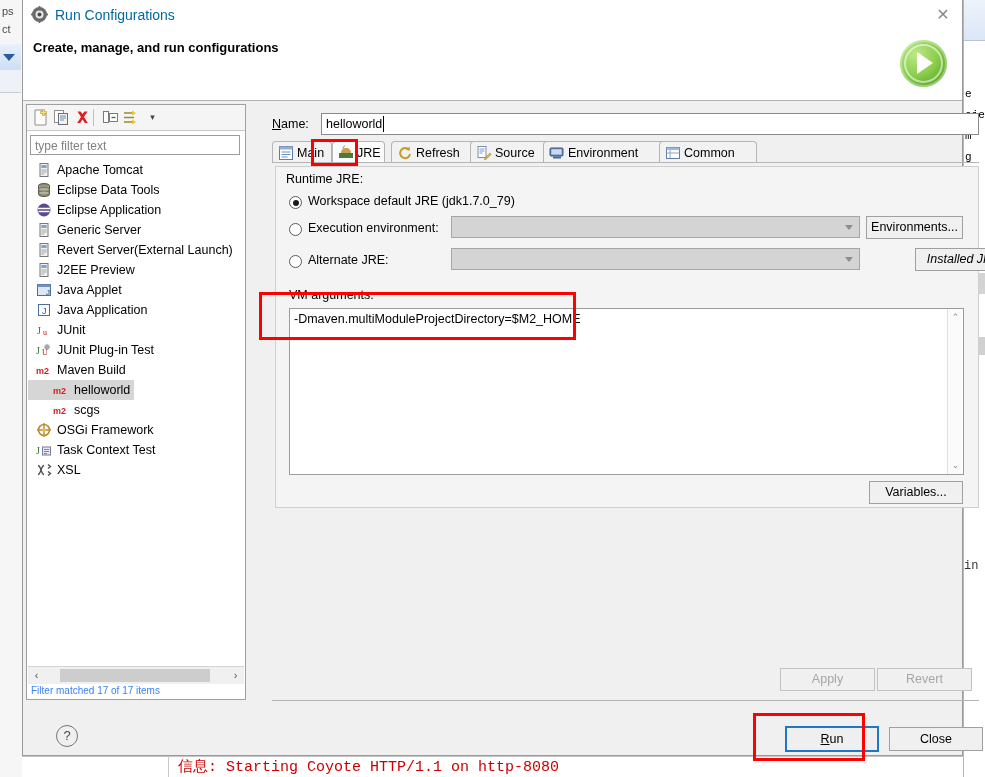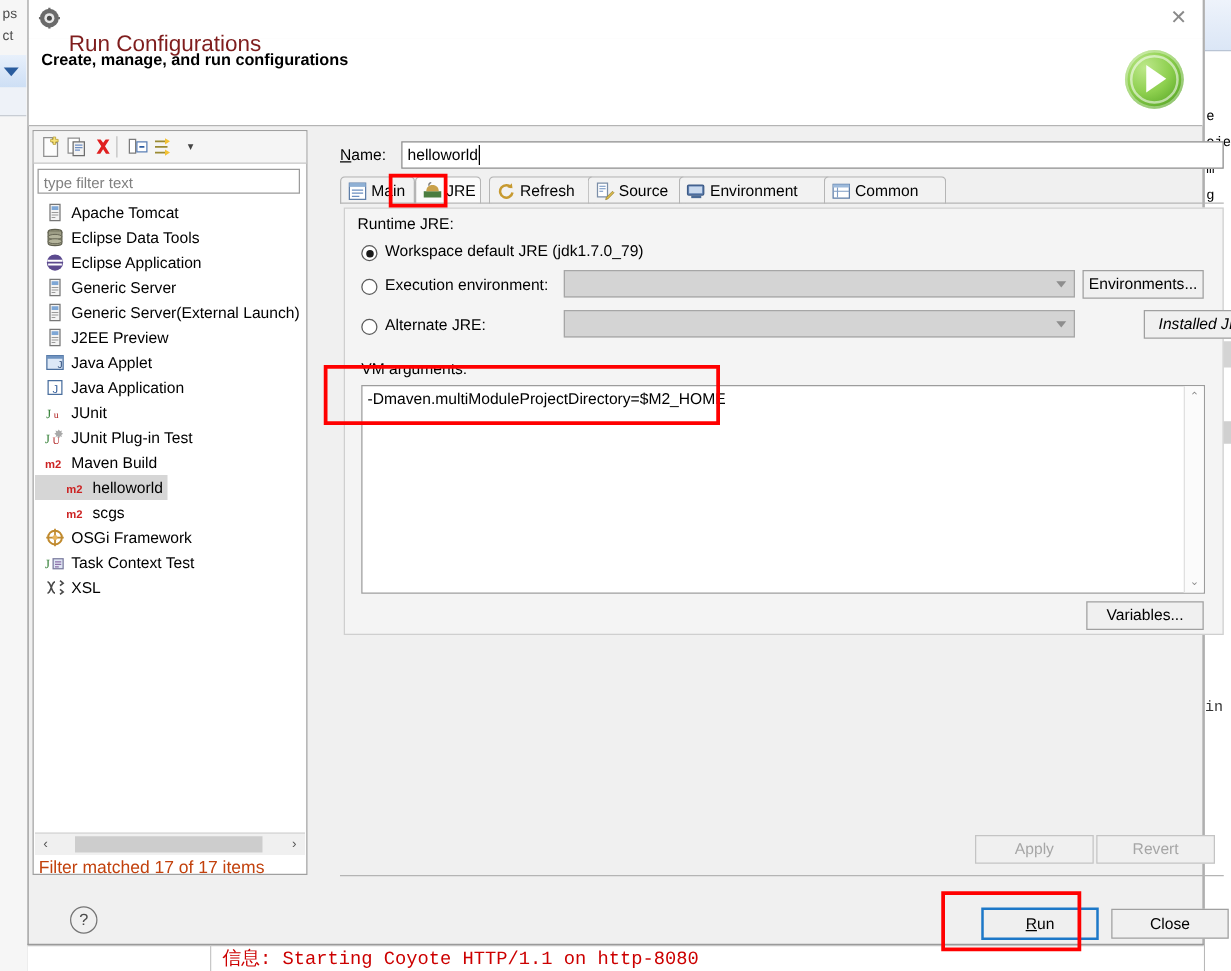--- a/index.html
+++ b/index.html
@@ -90,21 +90,21 @@
   }
   .titlebar {
     position: relative; height: 31px; background: #ffffff;
     border-bottom: none;
   }
   .title-icon {
     position: absolute; left: 8px; top: 6px; width: 17px; height: 17px;
   }
   .title-text {
     position: absolute; left: 32px; top: 7px;
-    font-size: 18px; color: #7f1d1d; margin-top: 18px;
+    font-size: 14px; color: #0369a1;
   }
   .close-btn {
     position: absolute; right: 6px; top: 4px; width: 26px; height: 22px;
     text-align: center; line-height: 22px; color: #8a8a8a; font-size: 16px;
     cursor: default;
   }
   .subtitle {
     position: absolute; left: 10px; top: 40px;
     font-size: 13px; font-weight: bold; color: #000000;
   }
@@ -174,21 +174,21 @@
   }
   .hscroll .arrow {
     position: absolute; top: 0; width: 17px; height: 17px; text-align: center;
     line-height: 16px; font-size: 11px; color: #555;
   }
   .hscroll .thumb {
     position: absolute; left: 32px; top: 2px; width: 150px; height: 13px;
     background: #cdcdcd;
   }
   .tree-status {
-    position: absolute; left: 4px; top: 580px; font-size: 14px; color: #c2410c;
+    position: absolute; left: 4px; top: 580px; font-size: 10px; color: #3b82f6;
   }
 
   
   .name-label {
     position: absolute; left: 249px; top: 117px; font-size: 12.5px;
   }
   .name-input {
     position: absolute; left: 298px; top: 113px; width: 658px; height: 22px;
     border: 1px solid #8a8a8a; background: #ffffff; box-sizing: border-box;
     font-size: 12.5px; padding: 2px 4px; line-height: 17px;
@@ -441,21 +441,21 @@
             </svg>
           <span class="lb">Generic Server</span>
         </div>
 
         <div class="tree-row">
           <svg class="ic" viewBox="0 0 16 16">
               <rect x="4" y="1.5" width="8" height="13" fill="#f3f3f3" stroke="#777"></rect>
               <rect x="5.3" y="3" width="5.4" height="3" fill="#7ea7d6"></rect>
               <path d="M5.3 8h5.4M5.3 10h5.4M5.3 12h3" stroke="#999" stroke-width="0.9"></path>
             </svg>
-          <span class="lb">Generic Server(External Launch)</span>
+          <span class="lb">Revert Server(External Launch)</span>
         </div>
 
 
         <div class="tree-row">
           <svg class="ic" viewBox="0 0 16 16">
               <rect x="4" y="1.5" width="8" height="13" fill="#f3f3f3" stroke="#777"></rect>
               <rect x="5.3" y="3" width="5.4" height="3" fill="#7ea7d6"></rect>
               <path d="M5.3 8h5.4M5.3 10h5.4M5.3 12h3" stroke="#999" stroke-width="0.9"></path>
             </svg>
           <span class="lb">J2EE Preview</span>

